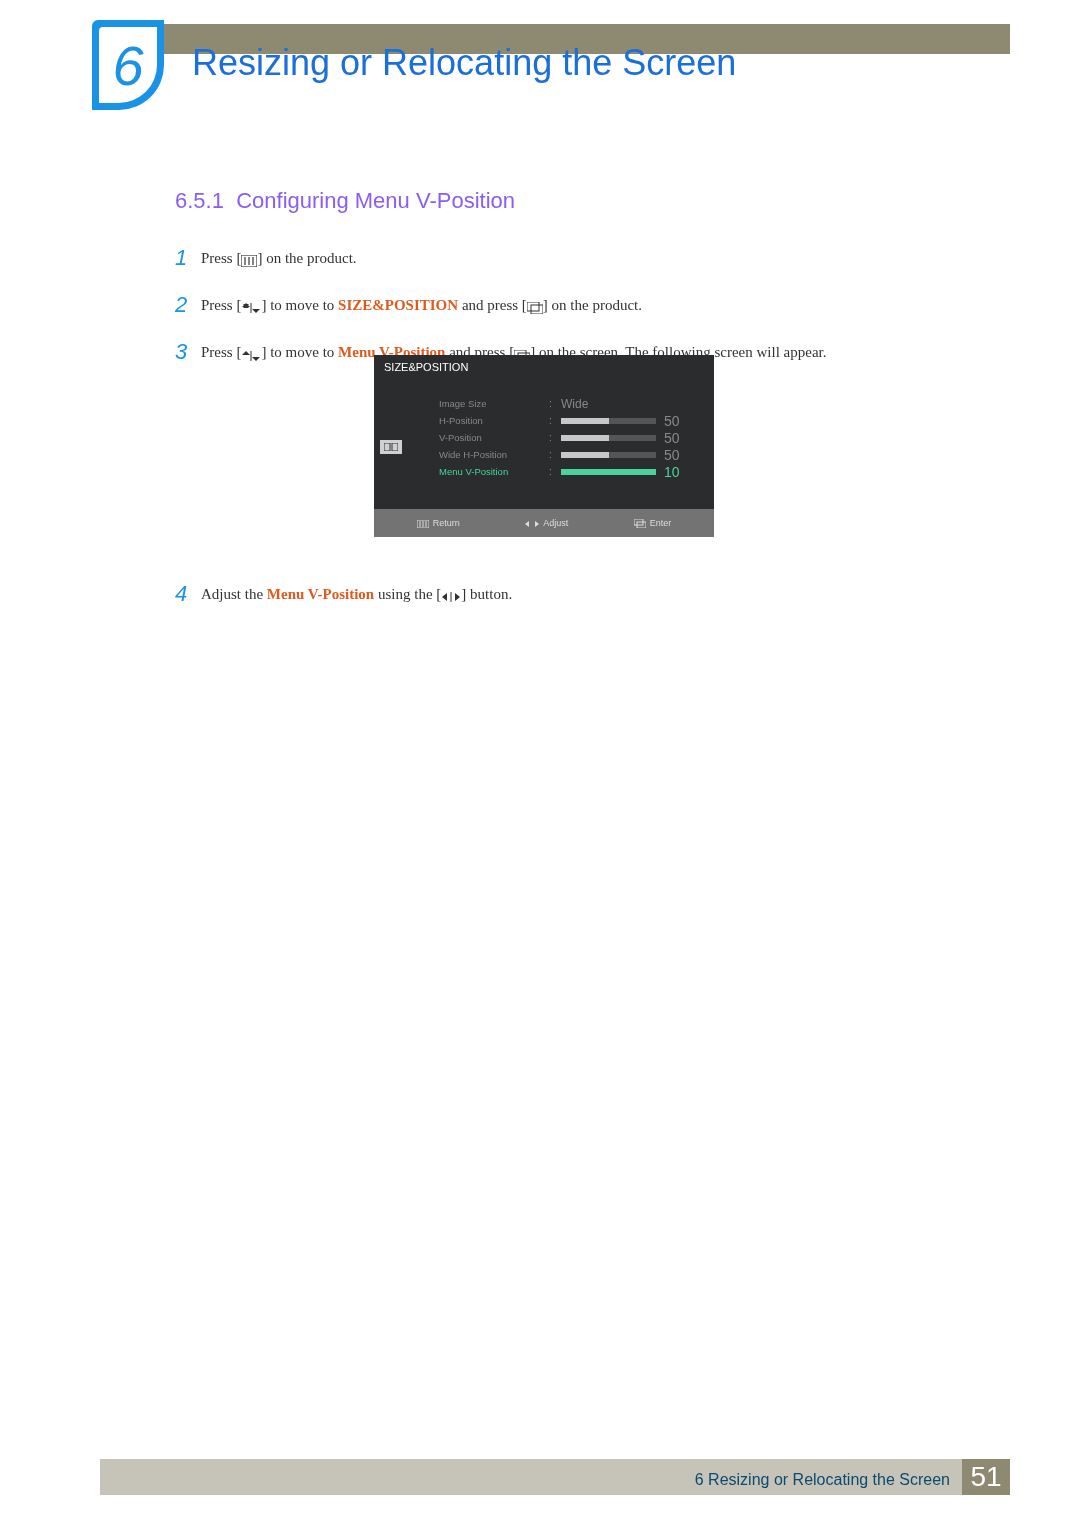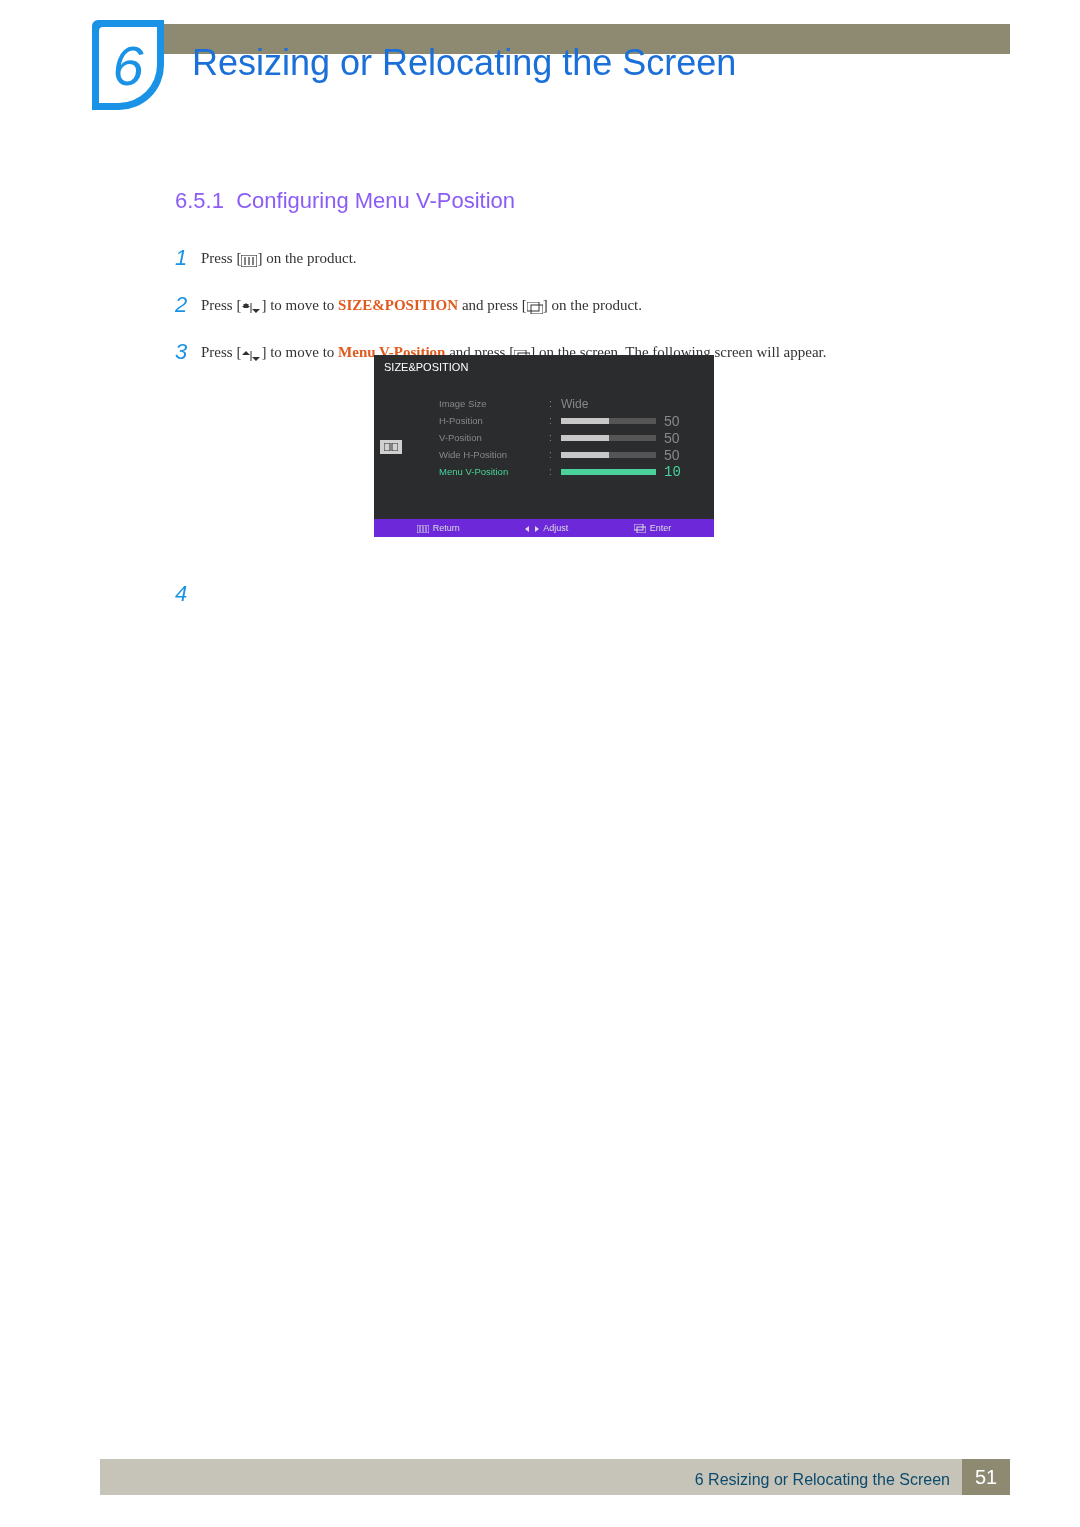--- a/index.html
+++ b/index.html
@@ -20,27 +20,27 @@
 .osd-rows { padding: 16px 0 0 40px; }
 .osd-row { display: flex; align-items: center; height: 17px; margin-left: 25px; }
 .osd-label { width: 110px; font-size: 9.5px; color: #888; }
 .osd-colon { width: 12px; color: #888; }
 .osd-value { font-size: 12px; color: #888; width: 130px; }
 .osd-slider { width: 95px; height: 6px; background: #555; position: relative; margin-right: 8px; }
 .osd-slider-fill { position: absolute; top: 0; left: 0; height: 6px; background: #c8c8c8; }
 .osd-num { font-size: 14px; color: #888; }
 .osd-row.active .osd-label { color: #4ad29a; }
 .osd-row.active .osd-slider-fill { background: #4ad29a; }
-.osd-row.active .osd-num { color: #4ad29a; font-family: Liberation Mono, monospace; }
+.osd-row.active .osd-num { color: #4ad29a; }
 .osd-side-icon { position: absolute; left: 6px; top: 85px; width: 22px; height: 14px; background: #d0d0d0; display: flex; align-items: center; justify-content: center; font-size: 8px; color: #333; }
-.osd-footer { position: absolute; bottom: 0; left: 0; right: 0; height: 18px; background: #6d28d9; display: flex; align-items: center; justify-content: space-around; font-size: 9px; color: #ddd; padding: 0 10px; }
+.osd-footer { position: absolute; bottom: 0; left: 0; right: 0; height: 28px; background: #737373; display: flex; align-items: center; justify-content: space-around; font-size: 9px; color: #ddd; padding: 0 10px; }
 .osd-foot-item { display: flex; align-items: center; gap: 4px; }
 .footer-bar { position: absolute; bottom: 32px; left: 100px; right: 70px; height: 36px; background: #8e8a71; opacity: 0.5; }
 .footer-text { position: absolute; bottom: 38px; right: 130px; font-size: 16px; color: #0c4a6e; }
-.footer-page-box { position: absolute; bottom: 32px; right: 70px; width: 48px; height: 36px; background: #8e8a71; display: flex; align-items: center; justify-content: center; color: #fff; font-size: 20px; }
+.footer-page-box { position: absolute; bottom: 32px; right: 70px; width: 48px; height: 36px; background: #8e8a71; display: flex; align-items: center; justify-content: center; color: #fff; font-size: 28px; }
 svg { vertical-align: middle; }
 </style>
 </head>
 <body>
 
 <div class="header-bar"></div>
 <div class="chapter-badge">
   <div class="chapter-badge-inner">6</div>
 </div>
 <div class="page-title">Resizing or Relocating the Screen</div>
@@ -87,20 +87,27 @@
             <path d="M15 11 L11 7 L19 7 Z" fill="#333"></path>
           </svg></span><span>] to move to </span><span class="em-red">Menu V-Position</span><span> and press [</span><span class="icon-box"><svg width="16" height="12">
             <rect x="0" y="0" width="12" height="9" fill="none" stroke="#333"></rect>
             <rect x="4" y="3" width="12" height="9" fill="none" stroke="#333"></rect>
           </svg></span><span>] on the screen. The following screen will appear.</span>
     </div>
   </div>
 
   <div class="step" style="margin-top:206px">
     <div class="step-num">4</div>
+    <div class="step-text">
+      <span>Adjust the </span><span class="em-red">Menu V-Position</span><span> using the [</span><span class="icon-box"><svg width="20" height="12">
+            <path d="M1 6 L6 2 L6 10 Z" fill="#333"></path>
+            <line x1="10" y1="1" x2="10" y2="11" stroke="#333"></line>
+            <path d="M19 6 L14 2 L14 10 Z" fill="#333"></path>
+          </svg></span><span>] button.</span>
+    </div>
   </div>
 
 </div>
 
 <div class="osd">
   <div class="osd-title">SIZE&amp;POSITION</div>
   <div class="osd-side-icon">
     <svg width="14" height="8">
         <rect x="0" y="0" width="6" height="8" fill="none" stroke="#333"></rect>
         <rect x="8" y="0" width="6" height="8" fill="none" stroke="#333"></rect>

